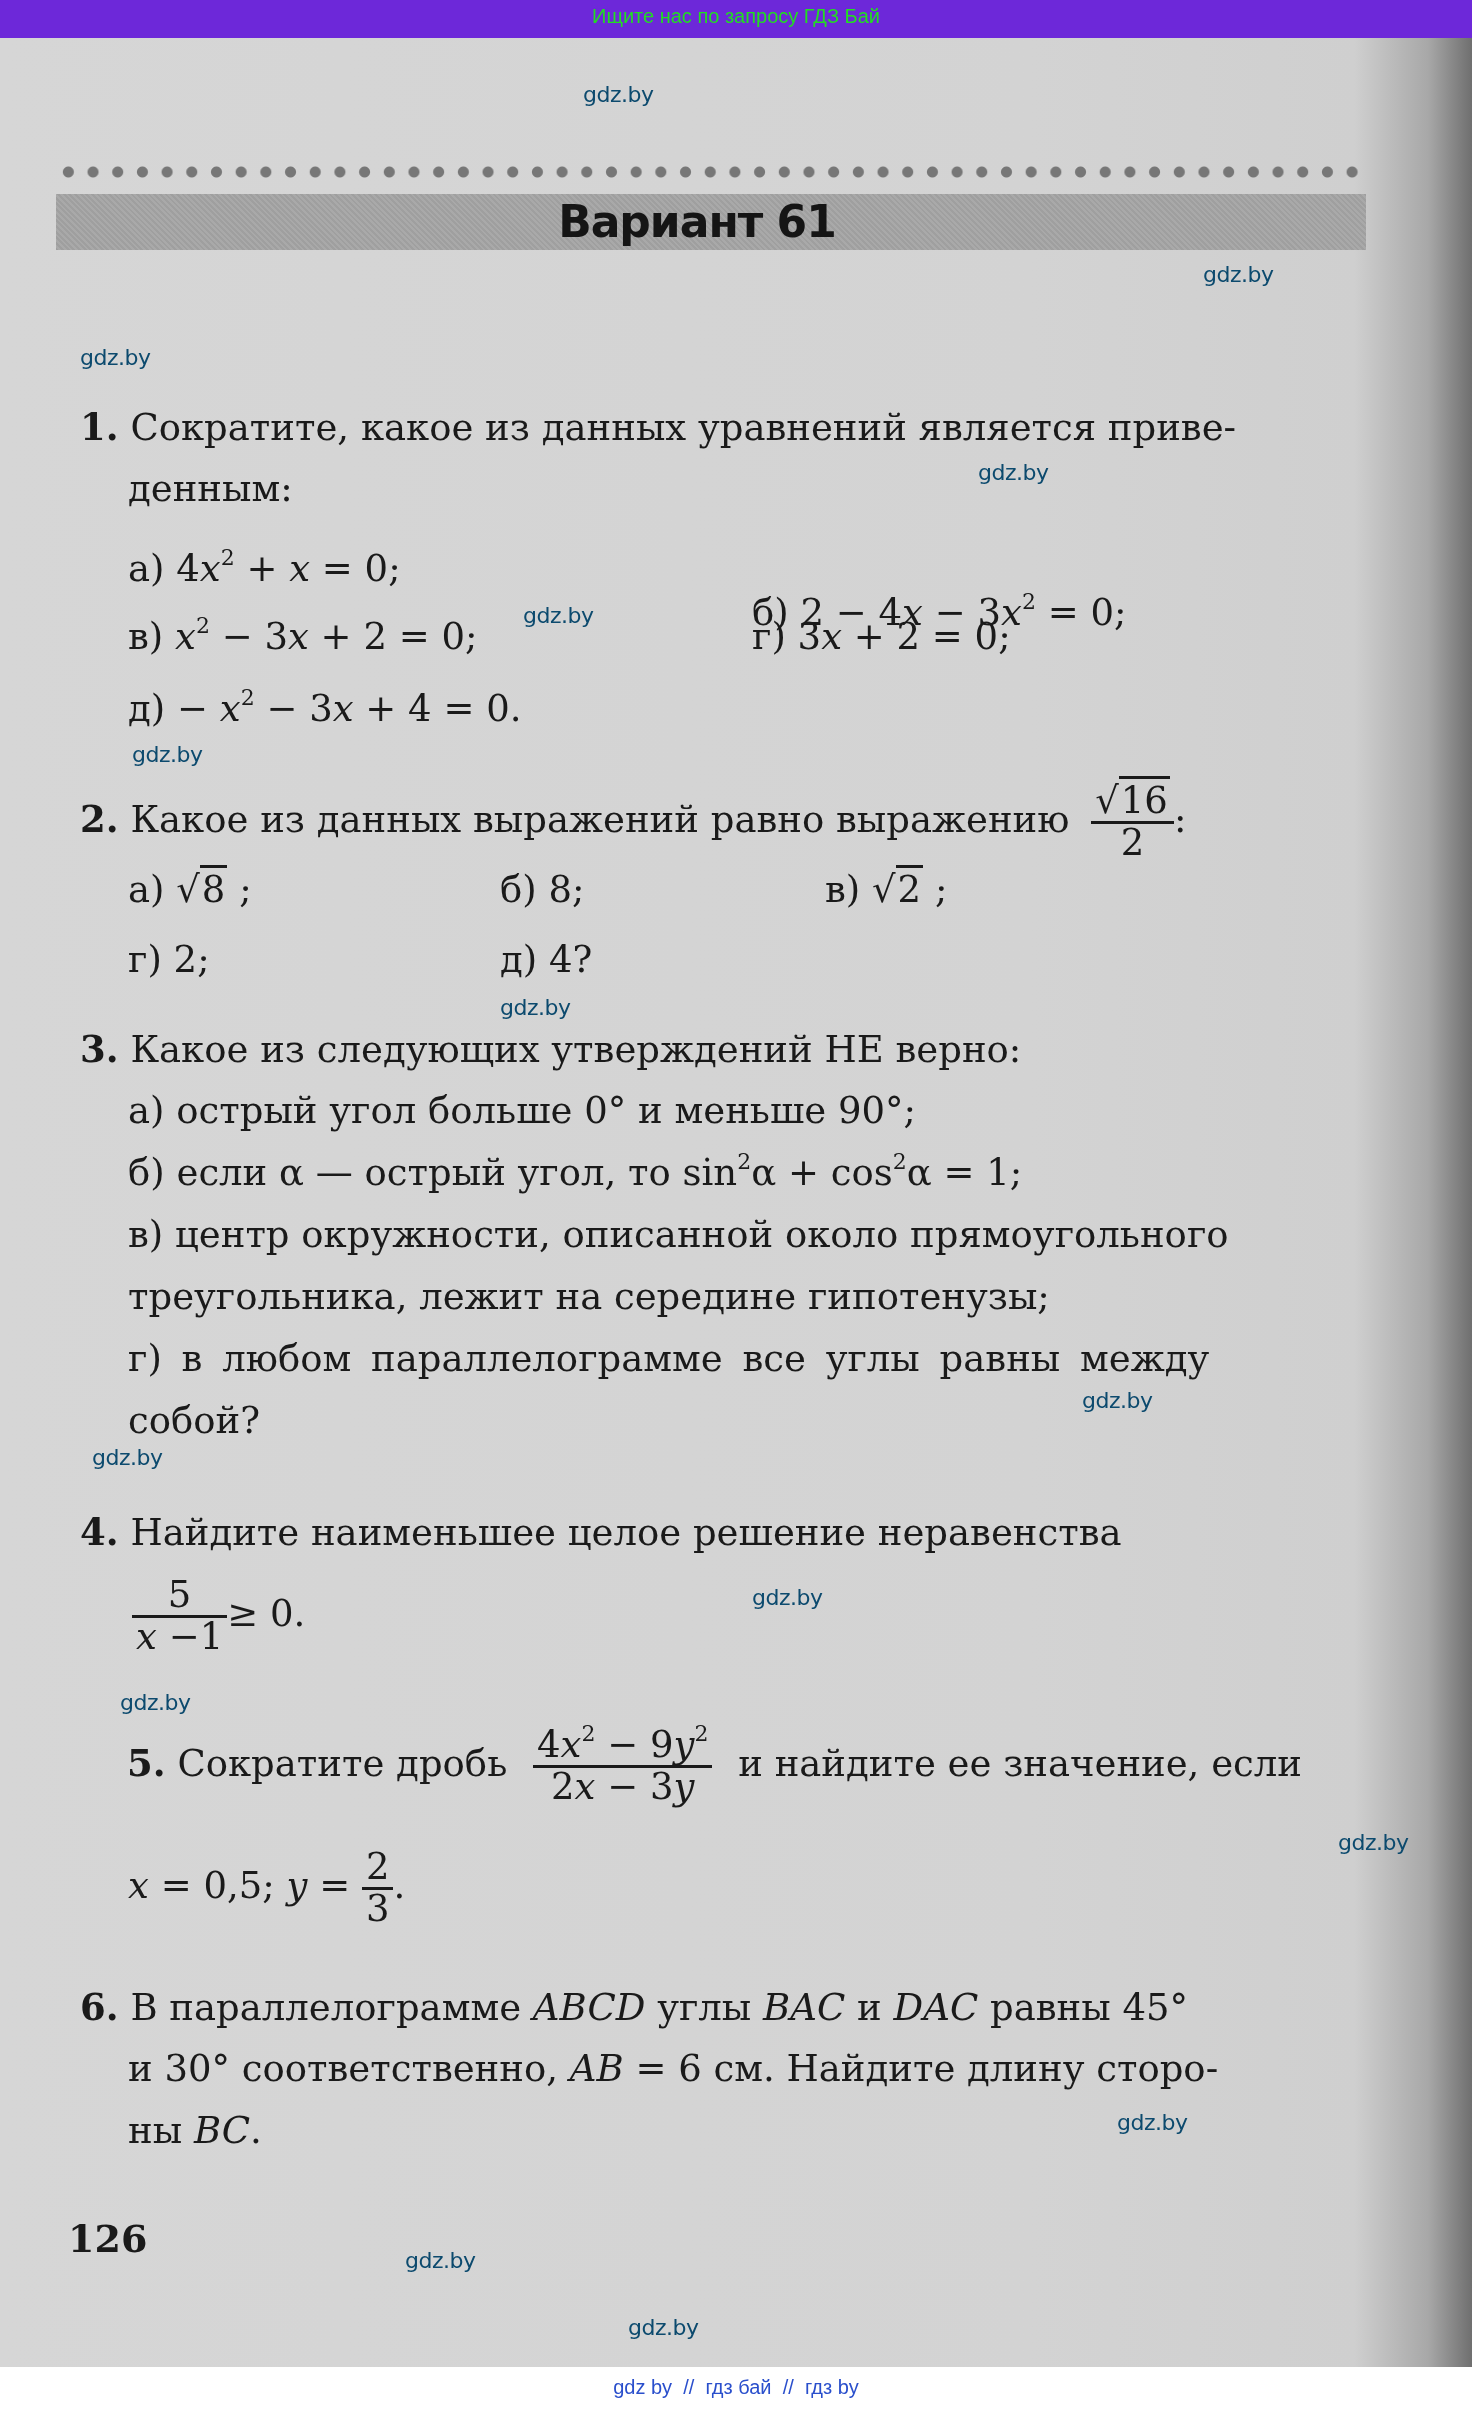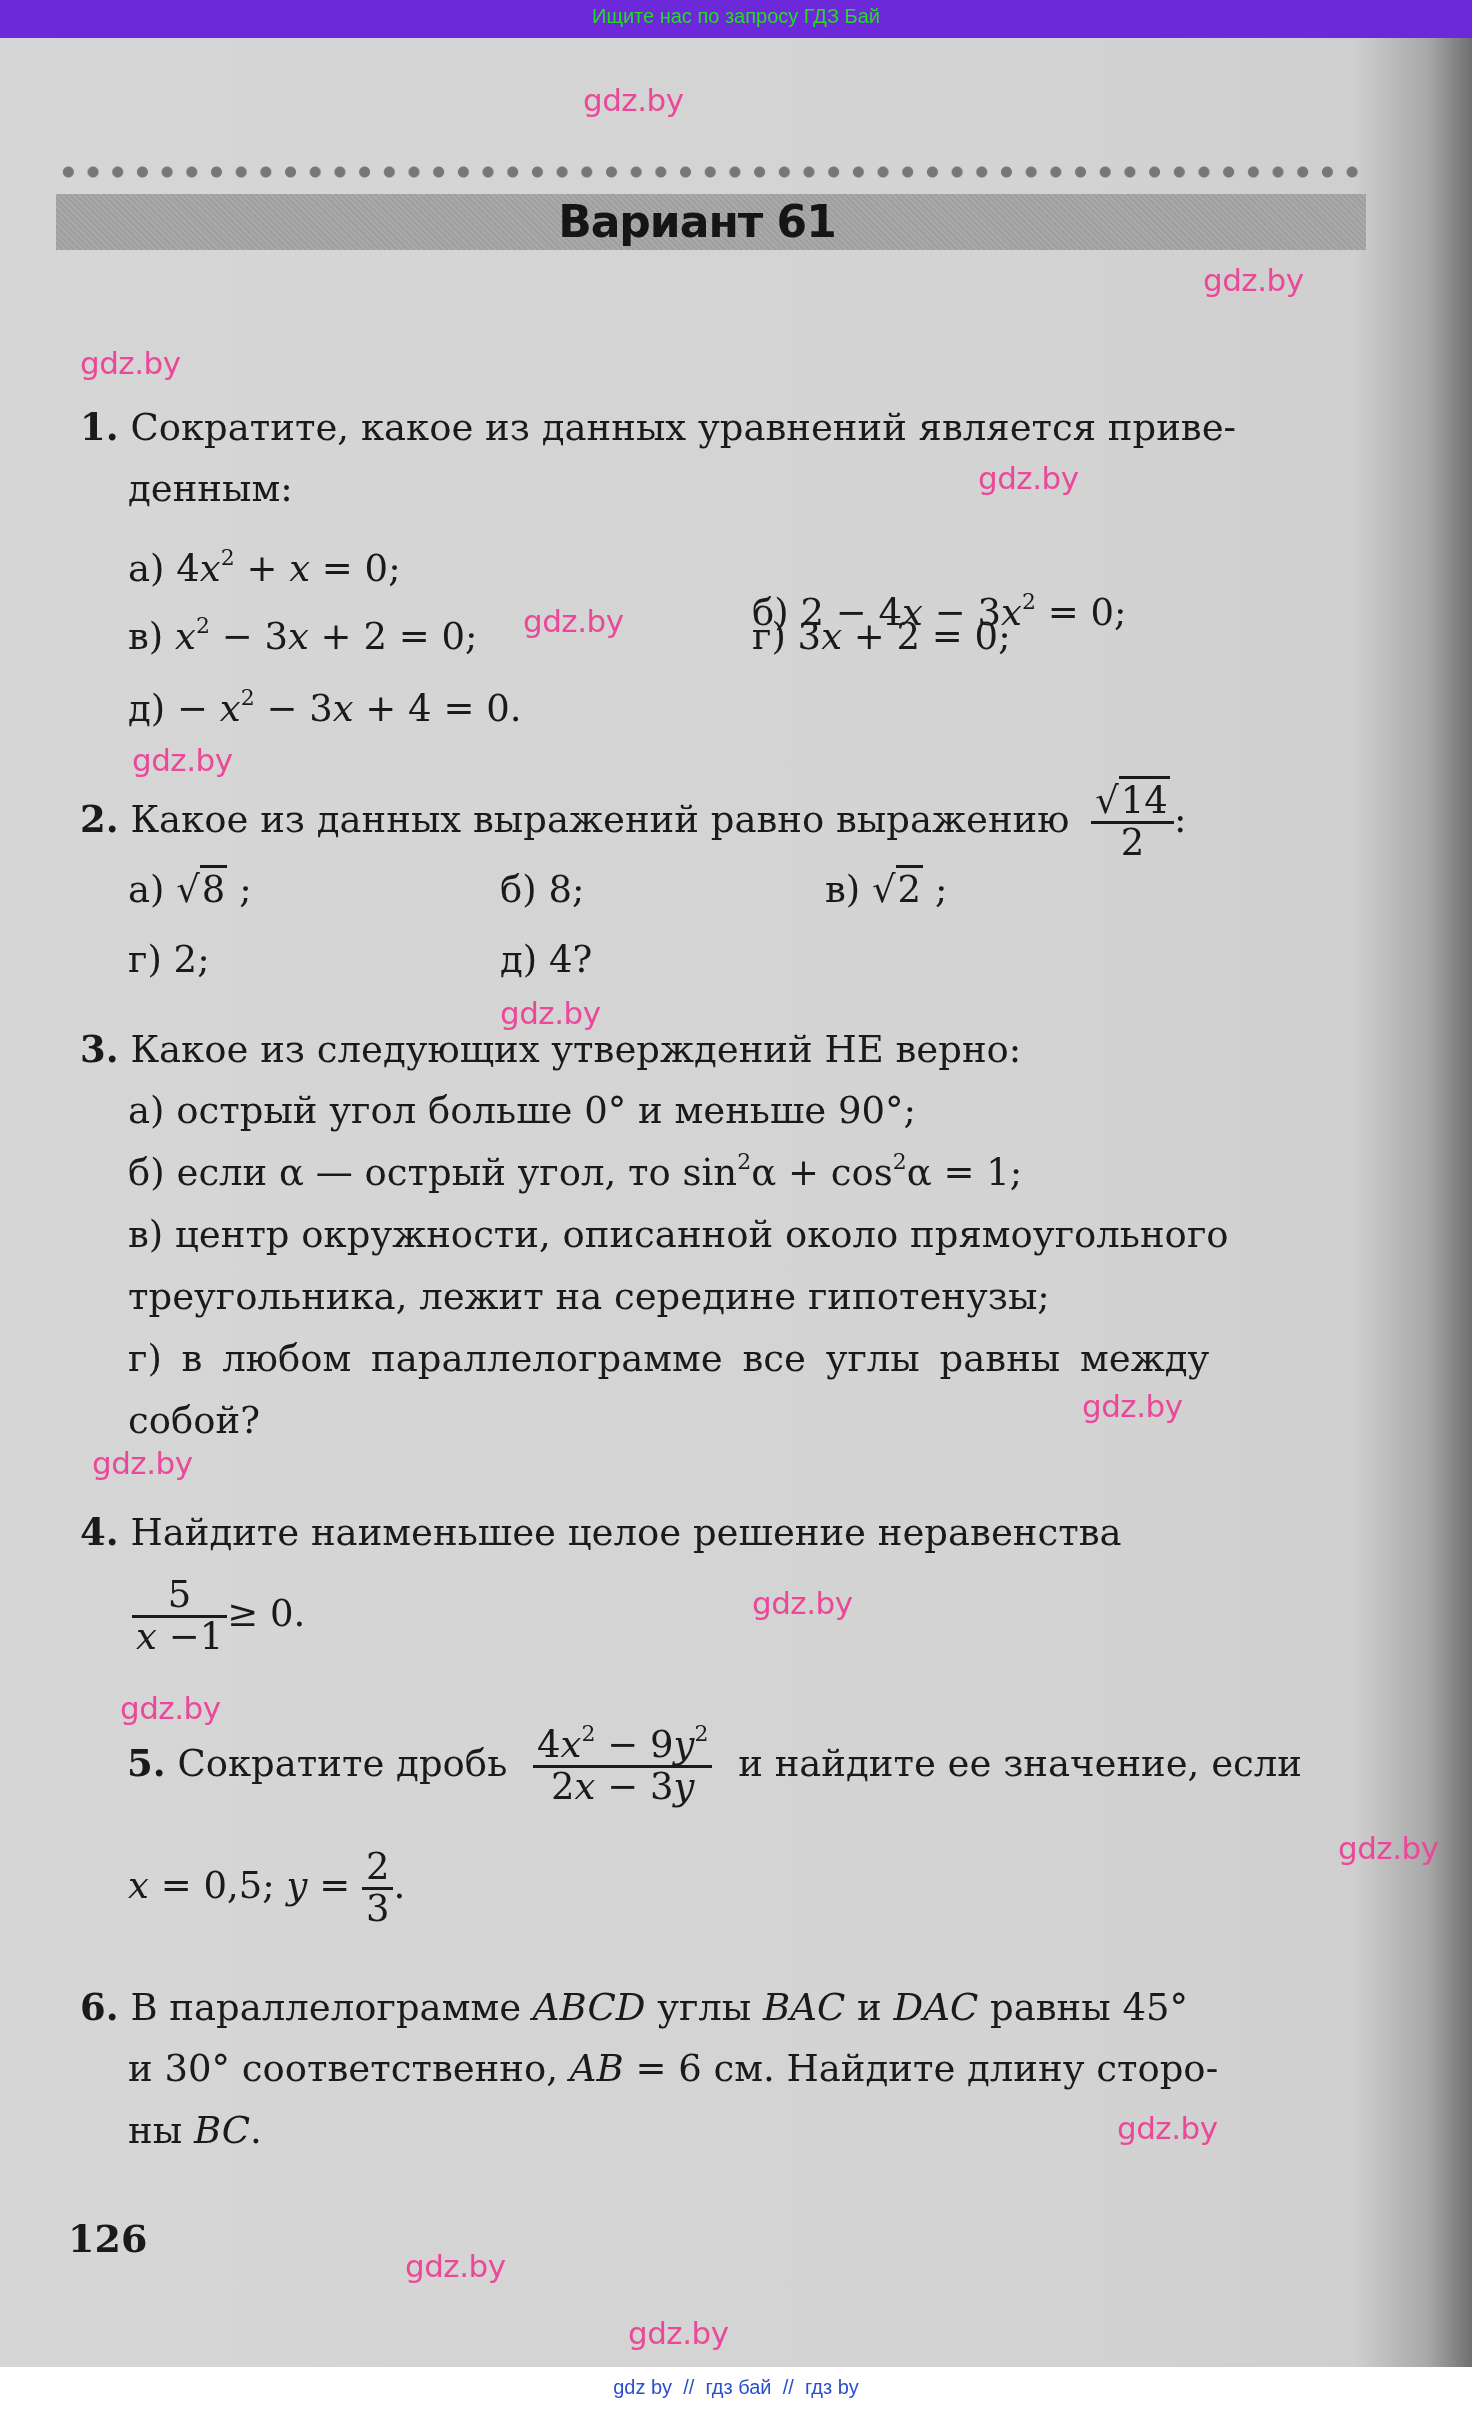--- a/index.html
+++ b/index.html
@@ -22,22 +22,22 @@
   }
   .bottom-banner {
     position: absolute; left: 0; top: 2367px; width: 1472px; height: 46px;
     background: #ffffff; text-align: center;
   }
   .bottom-banner span {
     display: inline-block; margin-top: 9px;
     font-family: "Liberation Sans", sans-serif; font-size: 20px; color: #2a4fcc;
   }
   .wm {
-    position: absolute; font-family: "DejaVu Sans", sans-serif; font-size: 31px;
-    color: #ec4899; letter-spacing: -0.5px;
+    position: absolute; font-family: "DejaVu Sans", sans-serif; font-size: 22px;
+    color: #0c4a6e; letter-spacing: -0.5px;
   }
   .dots {
     position: absolute; left: 56px; top: 162px; width: 1310px; height: 20px;
     background-image: radial-gradient(circle, #777 0 5px, transparent 6px);
     background-size: 24.7px 20px;
   }
   .title-band {
     position: absolute; left: 56px; top: 194px; width: 1310px; height: 56px;
     background: #a9a9a9;
     background-image: repeating-linear-gradient(45deg, rgba(0,0,0,0.06) 0 2px, transparent 2px 4px);
@@ -117,21 +117,21 @@
   <div class="line" style="left:48px; top:282px;">
     <span>д)</span> − <i>x</i><sup>2</sup> − 3<i>x</i> + 4 = 0.
   </div>
 </div>
 
 <div class="q" style="left:80px; top:760px; width:1300px; height:250px;">
   <div class="line" style="left:0; top:22px;">
     <span class="num">2.</span>
     <span>Какое из данных выражений равно выражению</span>
     <span class="frac" style="margin-left:10px;">
-      <span class="n">√<span class="sqrt">14</span></span>
+      <span class="n">√<span class="sqrt">16</span></span>
       <span class="d">2</span>
     </span><span>:</span>
   </div>
   <div class="line" style="left:48px; top:98px;">
     <span>а)</span> √<span class="sqrt">8</span> ;
   </div>
   <div class="line" style="left:420px; top:98px;">
     <span>б)</span> 8;
   </div>
   <div class="line" style="left:745px; top:98px;">

